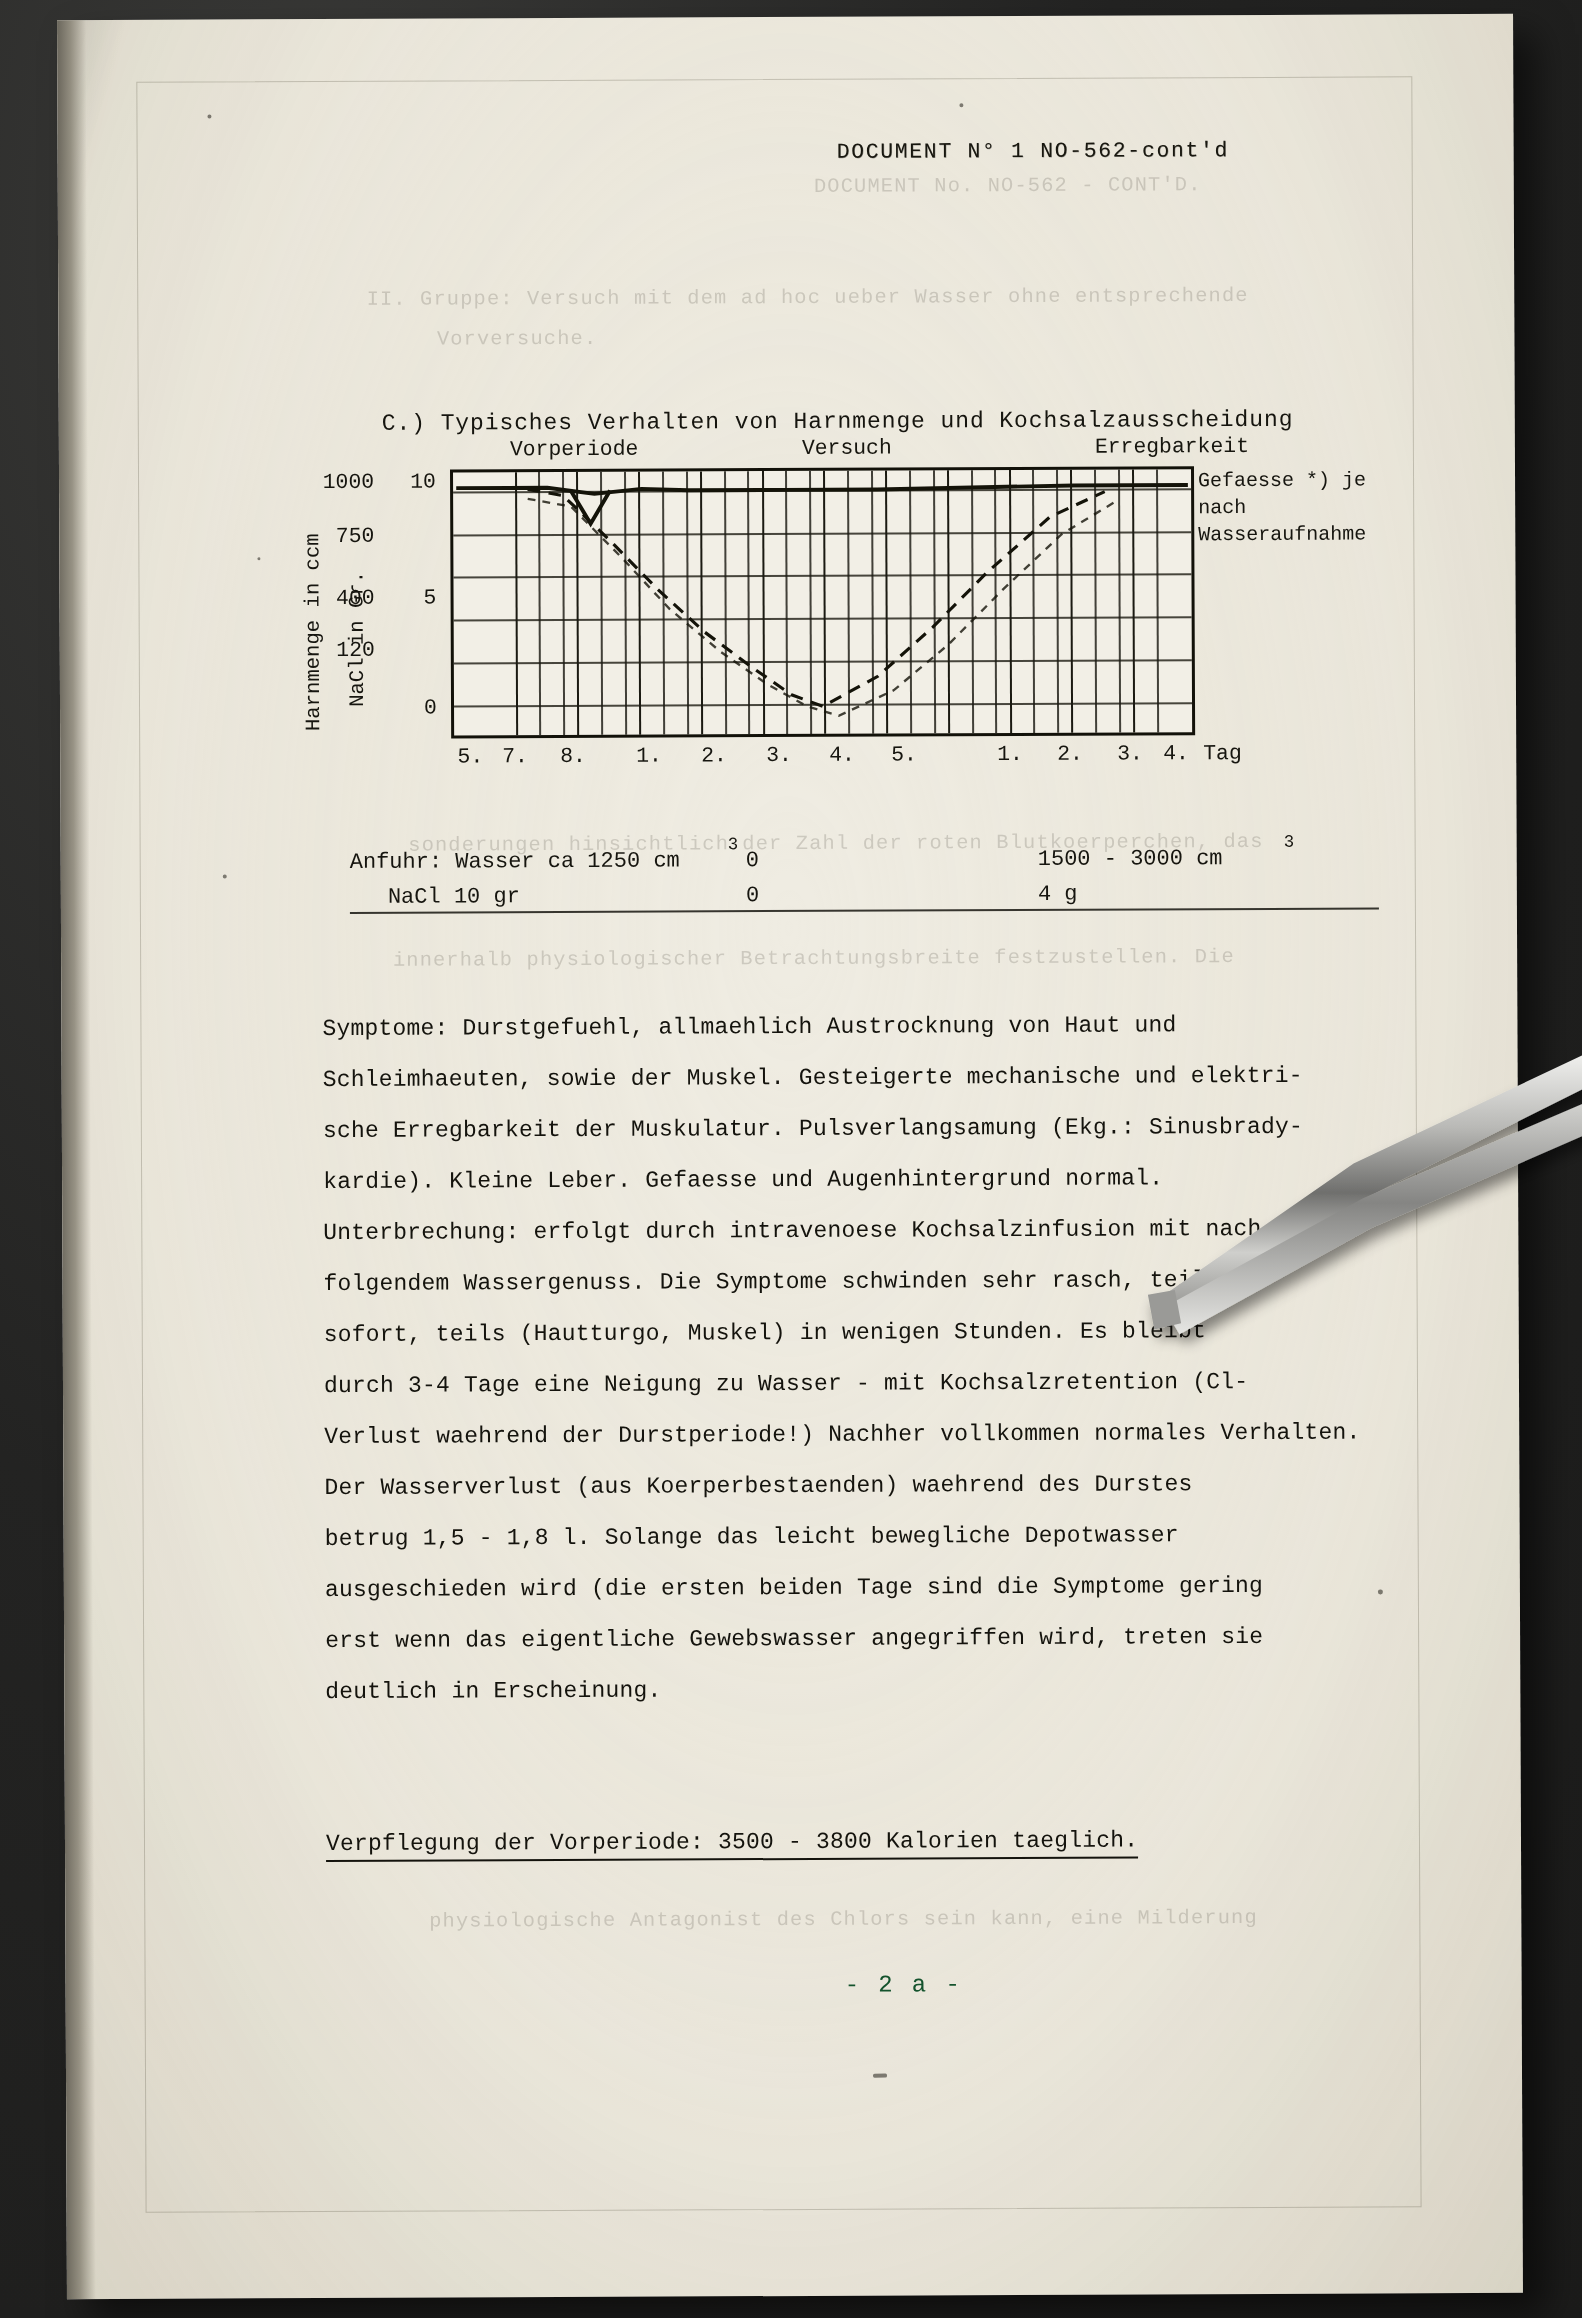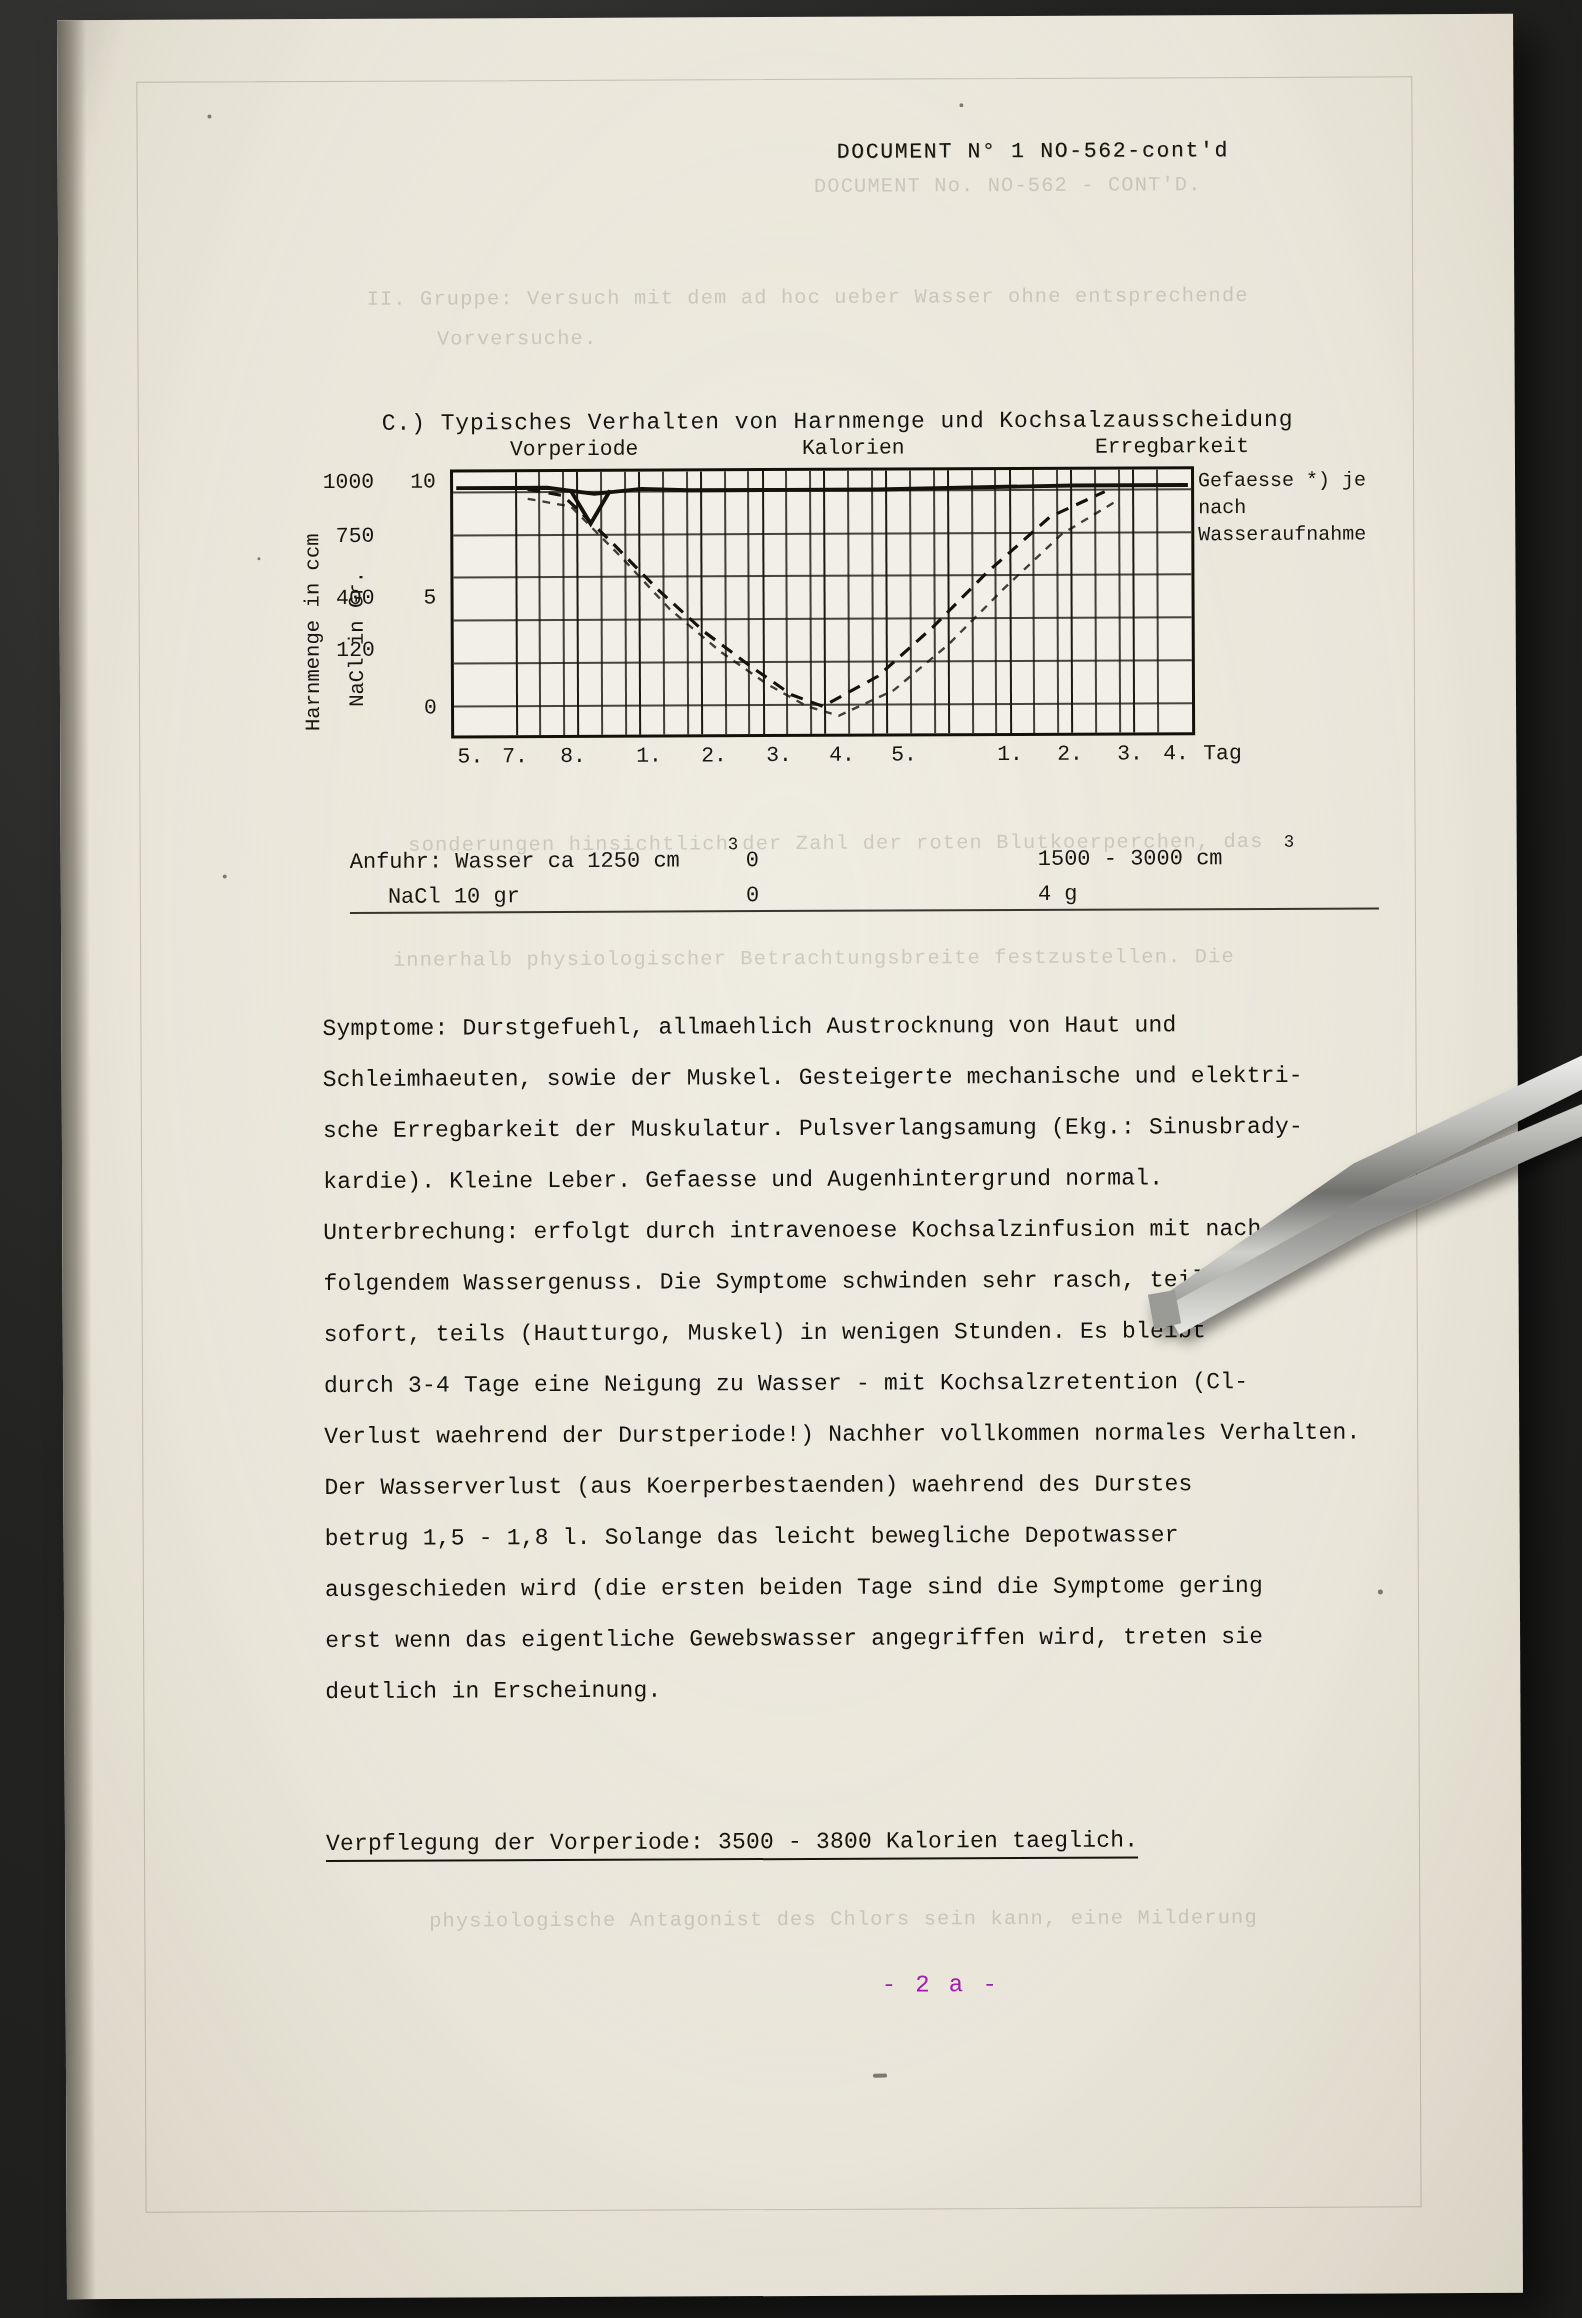--- a/index.html
+++ b/index.html
@@ -258,22 +258,21 @@
     padding-bottom: 3.2px;
     letter-spacing: 0.2px;
   }
   .pagenum{
     position:absolute;
     left: 779px;
     top: 1955px;
     font-family:"Liberation Mono", monospace;
     font-size: 24px;
     letter-spacing: 2.4px;
-    color:#a21caf;
-    margin-left:37px;
+    color:#14532d;
   }
 
   
   .tweezers{
     position:absolute;
     right: -24px;
     top: 1029px;
     width: 491px;
     height: 443px;
     pointer-events:none;
@@ -304,21 +303,21 @@
   <div class="ghost" style="left:372px; top:1891px;">physiologische Antagonist des Chlors sein kann, eine Milderung</div>
 
   <div class="docnum">DOCUMENT N° 1 NO-562-cont'd</div>
 
   <div class="sec-c">C.) Typisches Verhalten von Harnmenge und Kochsalzausscheidung</div>
 
   <div class="chart-wrap">
 
     <div class="phase-labels">
       <span class="ph-vor">Vorperiode</span>
-      <span class="ph-ver">Kalorien</span>
+      <span class="ph-ver">Versuch</span>
       <span class="ph-nach">Erregbarkeit</span>
     </div>
 
     <div class="axis-left">
       <div class="rot1">Harnmenge in ccm</div>
       <div class="rot2">NaCl in Gr.</div>
 
       <div class="ytick" style="top:0px; left:10px; right:0;">
         <span class="a">1000</span>
         <span class="b">10</span>

